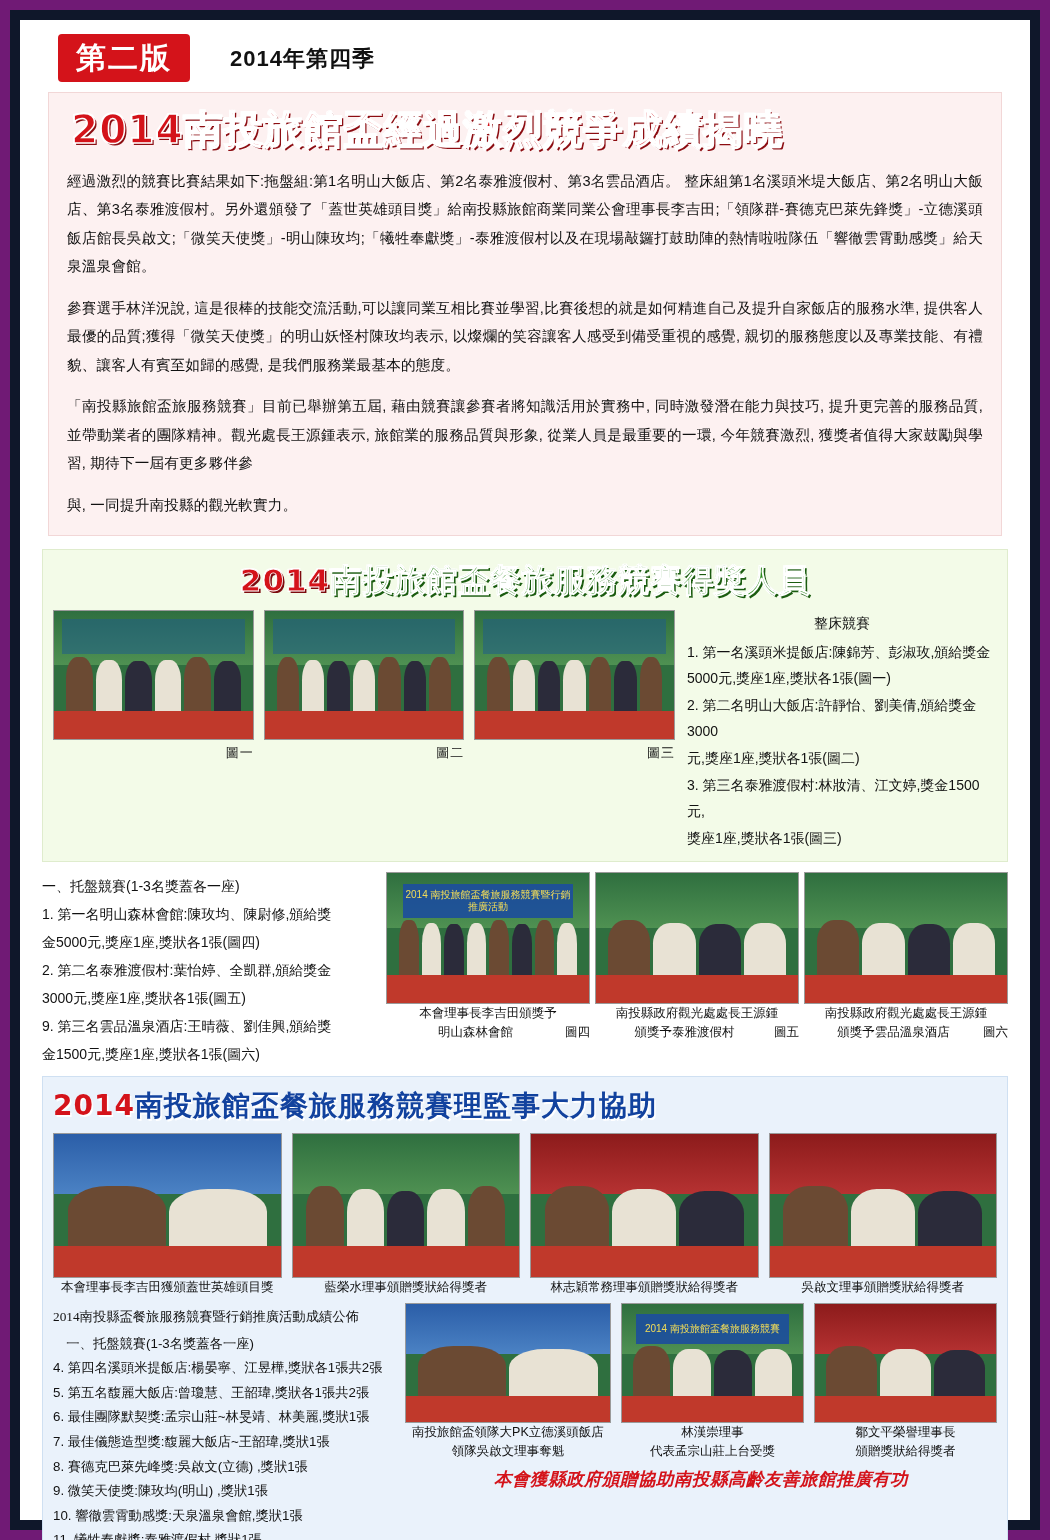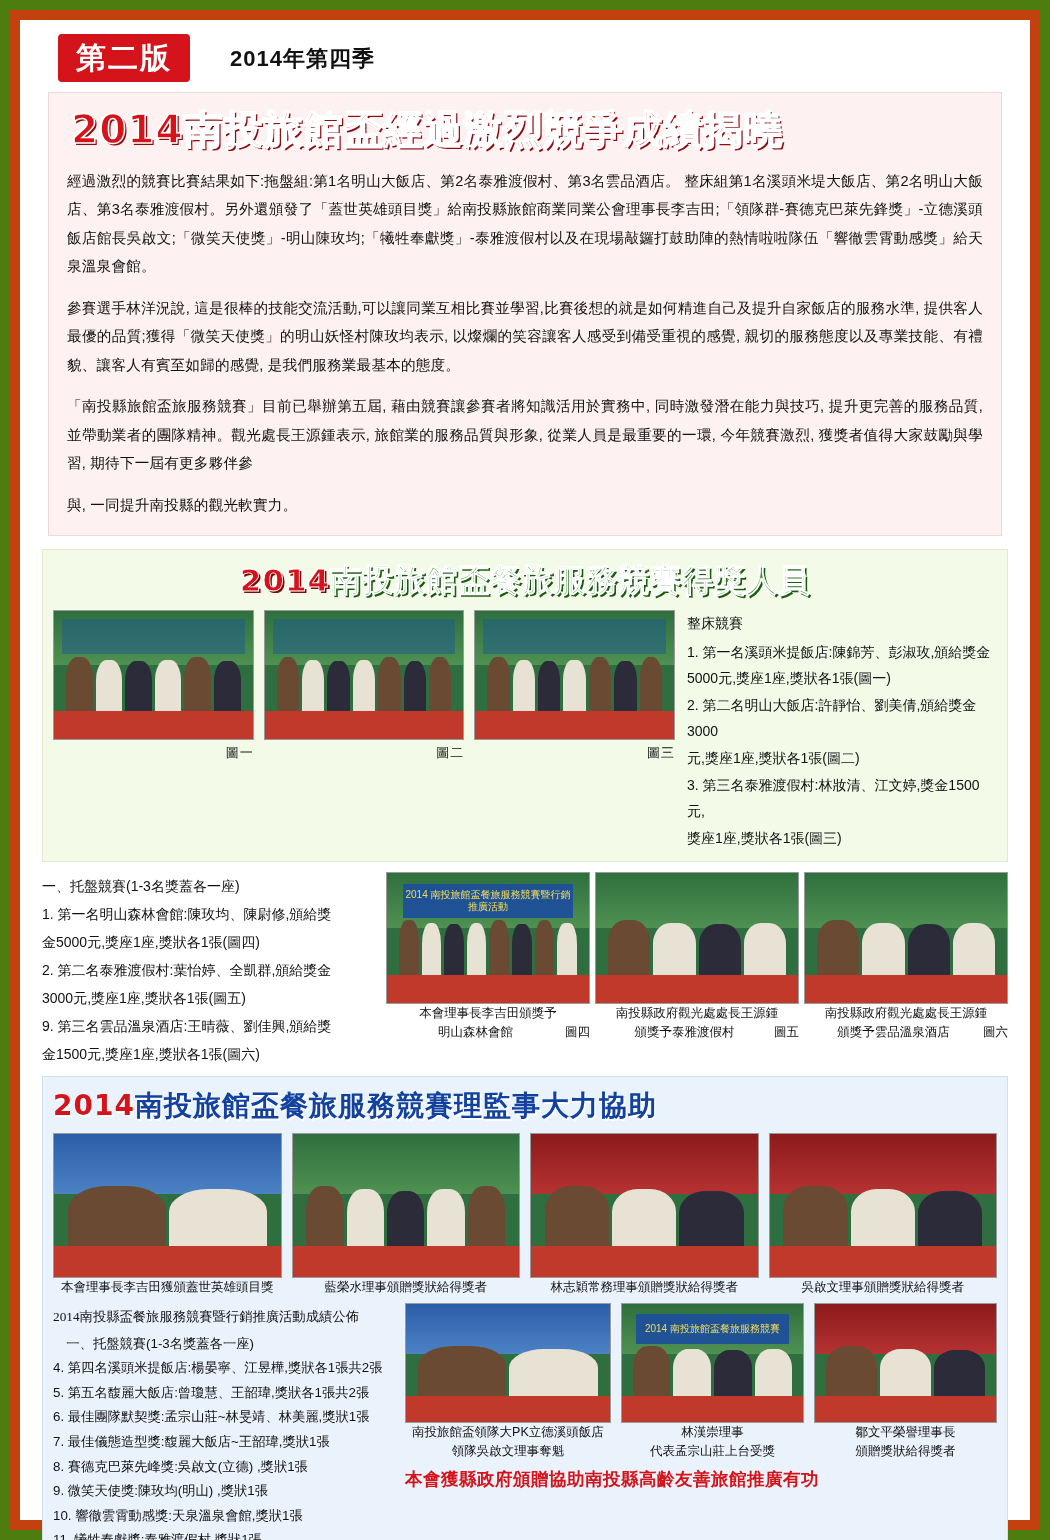--- a/index.html
+++ b/index.html
@@ -6,22 +6,22 @@
   html, body { margin:0; padding:0; }
   body {
     width:1050px; height:1540px;
     font-family:"Liberation Sans", sans-serif;
     background:#ffffff;
     position:relative;
     overflow:hidden;
   }
   .page {
     position:absolute; inset:0;
-    border:10px solid #4d7c0f;
-    background:#c2410c;
+    border:10px solid #701a75;
+    background:#0f172a;
   }
   .inner {
     position:absolute;
     top:10px; left:10px; right:10px; bottom:10px;
     background:#ffffff;
   }
 
   
   .header { position:relative; height:72px; }
   .edition-tag {
@@ -105,21 +105,21 @@
   .photo .people { position:absolute; left:6%; right:6%; bottom:22%; height:44%; display:flex; gap:3px; align-items:flex-end; }
   .photo .people i { flex:1; background:#e8e2d4; border-radius:40% 40% 0 0; height:90%; display:block; }
   .photo .people i:nth-child(odd){ background:#6b4a33; height:96%; }
   .photo .people i:nth-child(3n){ background:#2b2b3a; height:88%; }
   .caption { text-align:right; font-size:13px; color:#111; padding:4px 0 0; letter-spacing:1px; }
 
   .two-col { display:flex; gap:12px; }
   .right-list {
     font-size:14px; line-height:1.9; color:#111;
   }
-  .right-list .hd { margin-bottom:2px; }
+  .right-list .hd { margin-bottom:2px;text-align:center; }
 
   
   .tray-section { display:flex; gap:14px; margin:10px 22px 0 22px; }
   .tray-text { width:330px; font-size:14px; line-height:2.0; color:#111; }
   .tray-photos { flex:1; display:flex; gap:5px; }
   .cap-small { font-size:12.5px; line-height:1.5; text-align:center; color:#111; }
   .cap-tag { float:right; }
 
   
   .blue-section {
@@ -140,21 +140,21 @@
   }
   .banner-blue .hl { color:#d4131a; }
 
   .lower-wrap { display:flex; gap:12px; margin-top:6px; }
   .lower-left { width:340px; font-size:13.3px; line-height:1.85; color:#111; }
   .lower-left .sub { margin:2px 0 2px 0;font-family:Liberation Serif, serif; }
   .lower-right { flex:1; }
 
   .red-head {
     color:#d4131a; font-weight:bold; font-size:17.5px;
-    margin:6px 0 6px 0; letter-spacing:0.5px;
+    text-align:center; margin:6px 0 6px 0; letter-spacing:0.5px;font-style:italic;
   }
 
   .ph-blue .sky { background:linear-gradient(#2b5ea8,#4b82c4); }
   .ph-red .sky  { background:linear-gradient(#8c1b1b,#b63232); }
   .ph-green .sky{ background:linear-gradient(#2f6f3f,#4f9152); }
 
   .stage-banner {
     position:absolute; left:8%; right:8%; top:8%; height:26%;
     background:#1d4f9c; color:#ffe35a;
     font-size:10px; display:flex; align-items:center; justify-content:center;

